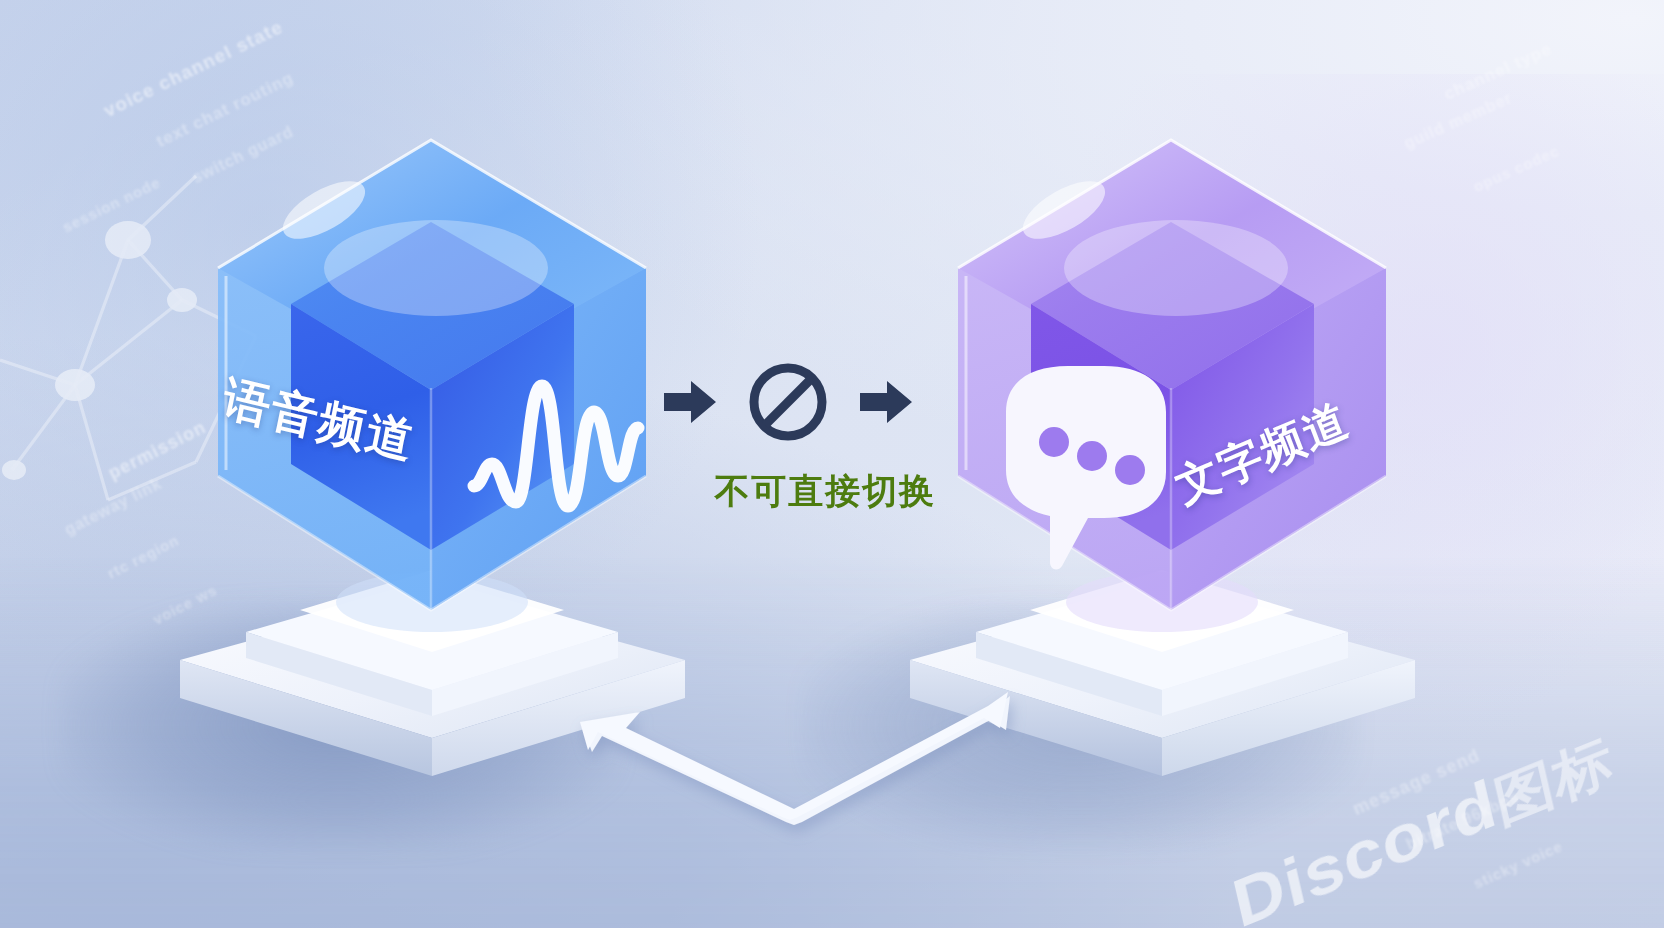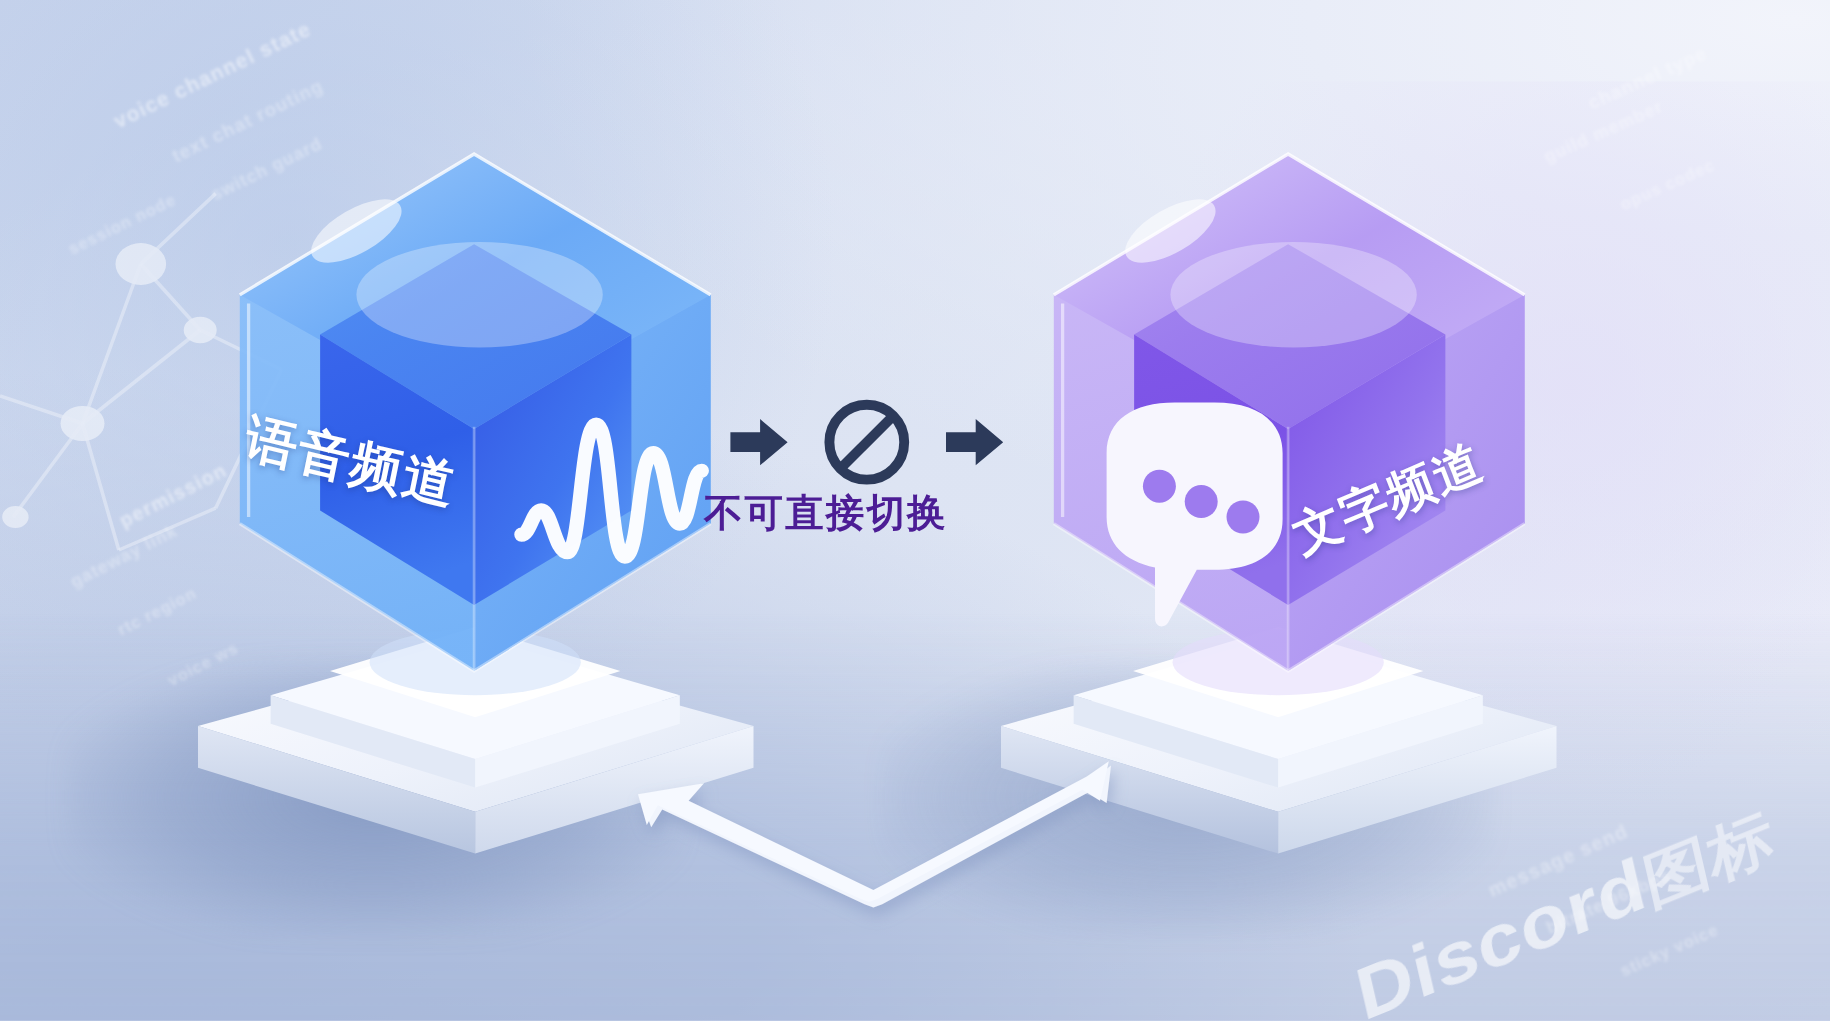--- a/index.html
+++ b/index.html
@@ -70,22 +70,22 @@
     white-space:nowrap;user-select:none;
     text-shadow:0 2px 6px rgba(30,50,120,.35);
   }
 
   
   .center-row{
     position:absolute;left:664px;top:366px;width:248px;height:72px;
     display:flex;align-items:center;justify-content:space-between;
   }
   .ban-caption{
-    position:absolute;left:640px;top:443px;width:296px;
-    text-align:left;color:#4c1d95;
+    position:absolute;left:640px;top:468px;width:296px;
+    text-align:right;color:#4d7c0f;
     font-size:35px;font-weight:800;letter-spacing:.055em;
   }
 
   svg{display:block;overflow:visible;}
 </style>
 </head>
 <body>
 
 <div id="scene">
 

